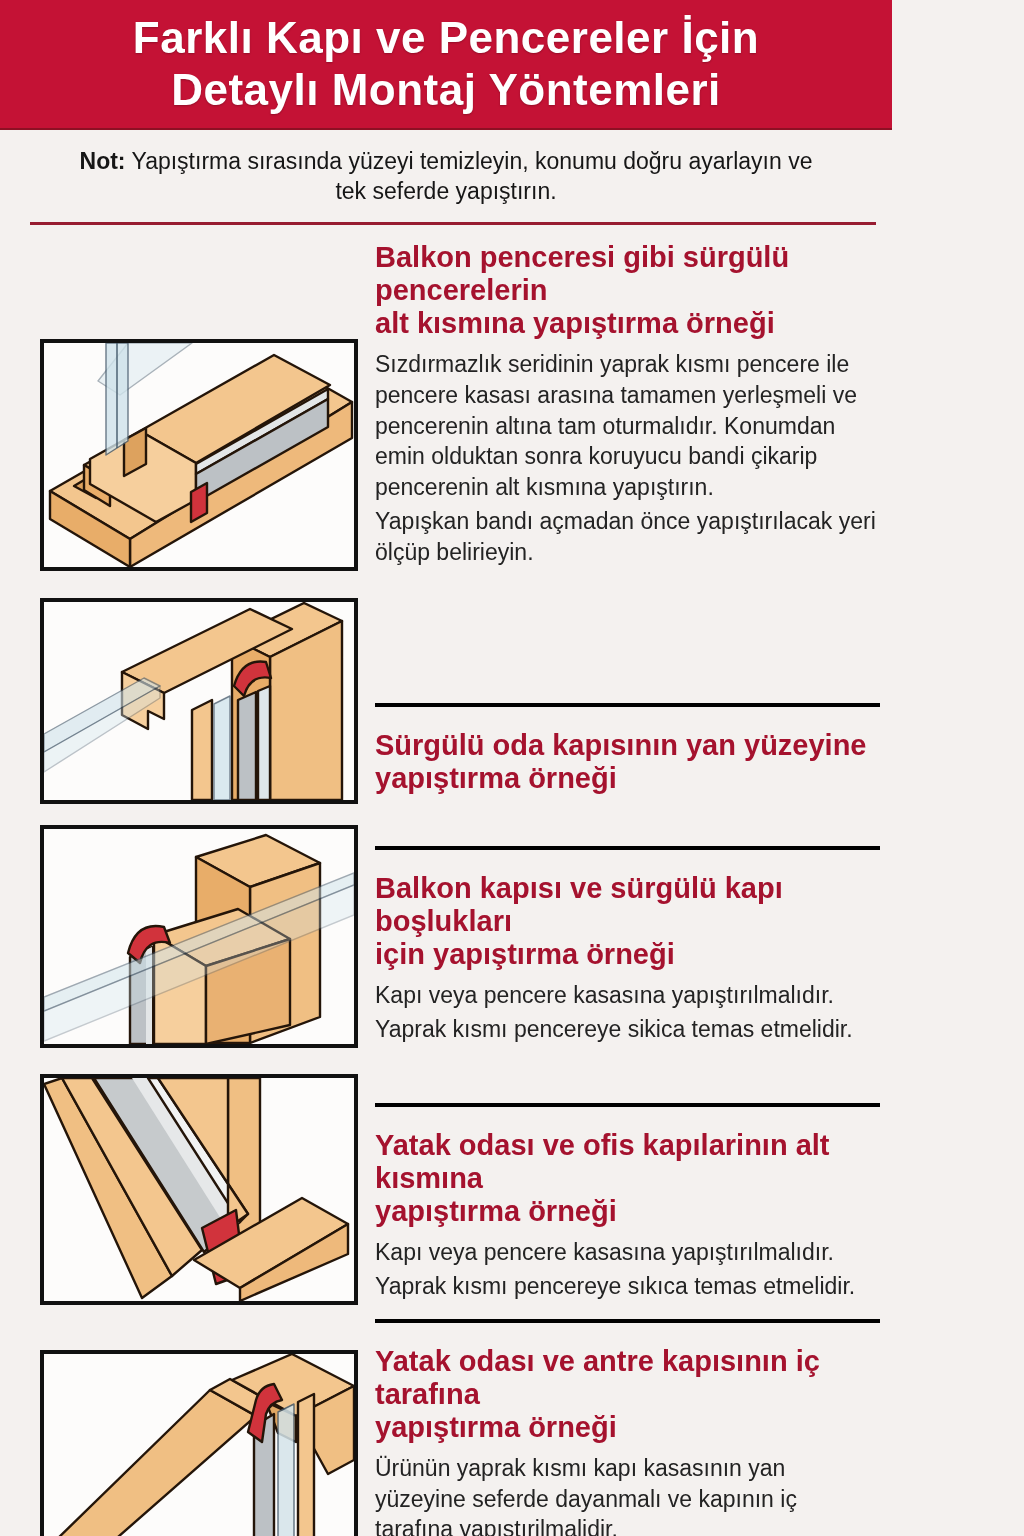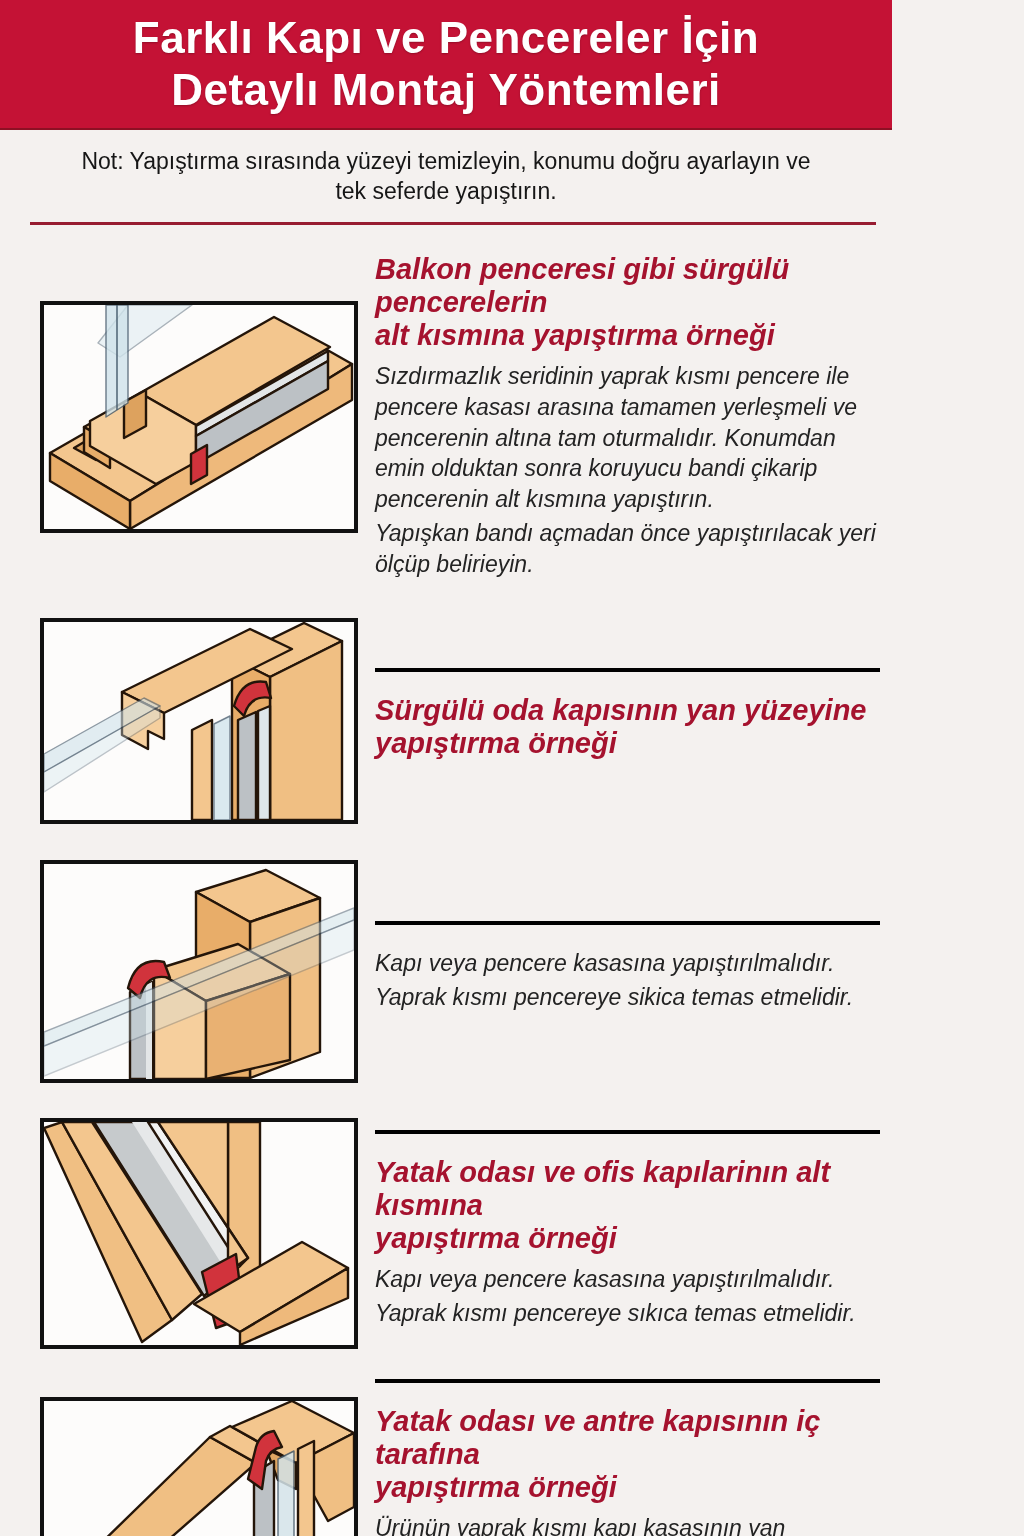--- a/index.html
+++ b/index.html
@@ -22,33 +22,32 @@
     font-size:44px;line-height:1.18;font-weight:bold;
     white-space:pre-line;letter-spacing:.5px;
     text-shadow:0 1px 2px rgba(0,0,0,.25);
   }
 
   
   .note{
     padding:17px 20px 13px 20px;text-align:center;
     font-size:23px;line-height:1.3;color:#161616;white-space:pre-line;
   }
-  .note-label{font-weight:normal;}
+  .note-label{font-weight:bold;}
 
   .rule-full{
     height:3px;background:#971c31;border:none;
     margin:2px 16px 0 30px;
   }
 
   
   .row{
-    display:flex;align-items:center;
+    display:flex;align-items:flex-end;
     padding-left:40px;padding-right:12px;
-    margin-top:26px;
-    font-style:italic;
+    margin-top:14px;
   }
   .figbox{
     flex:0 0 auto;width:310px;margin:0;
     border:4px solid #111111;background:#fdfcfb;
     overflow:hidden;
   }
   .row .figbox{margin-top:0;}
   .row.ruled .figbox{margin-top:5px;}
   .txt{
     flex:1 1 auto;margin-left:17px;min-width:0;
@@ -147,20 +146,22 @@
         <polygon class="o" points="110,106 162,137 162,215 110,215" fill="#f6cf9d"></polygon>
         <polygon class="o" points="162,137 246,110 246,196 162,215" fill="#e9b172"></polygon>
         <polygon class="o" points="86,128 108,118 108,215 86,215" fill="#bcc1c5"></polygon>
         <polygon points="102,121 108,118 108,215 102,215" fill="#e3e6e7"></polygon>
         <path class="o" d="M 84,124 Q 92,92 120,98 L 126,114 Q 102,108 96,134 Z" fill="#d1333c"></path>
         <polygon class="g" points="0,168 310,44 310,56 0,182" fill="#cfe3eb" opacity=".5"></polygon>
         <polygon class="g" points="0,182 310,56 310,86 0,212" fill="#cfe3eb" opacity=".3"></polygon>
       </svg>
     </figure>
     <div class="txt">
+      <h2>Balkon kapısı ve sürgülü kapı boşlukları
+için yapıştırma örneği</h2>
       <p>Kapı veya pencere kasasına yapıştırılmalıdır.</p>
       <p>Yaprak kısmı pencereye sikica temas etmelidir.</p>
     </div>
   </section>
 
   <section class="row ruled" style="min-height:243px">
     <figure class="figbox" style="height:223px">
       <svg viewBox="0 0 310 223" width="310" height="223">
         <rect width="310" height="223" fill="#fdfcfb"></rect>
         <polygon class="o" points="184,0 216,0 216,150 184,168" fill="#f0bf83"></polygon>

